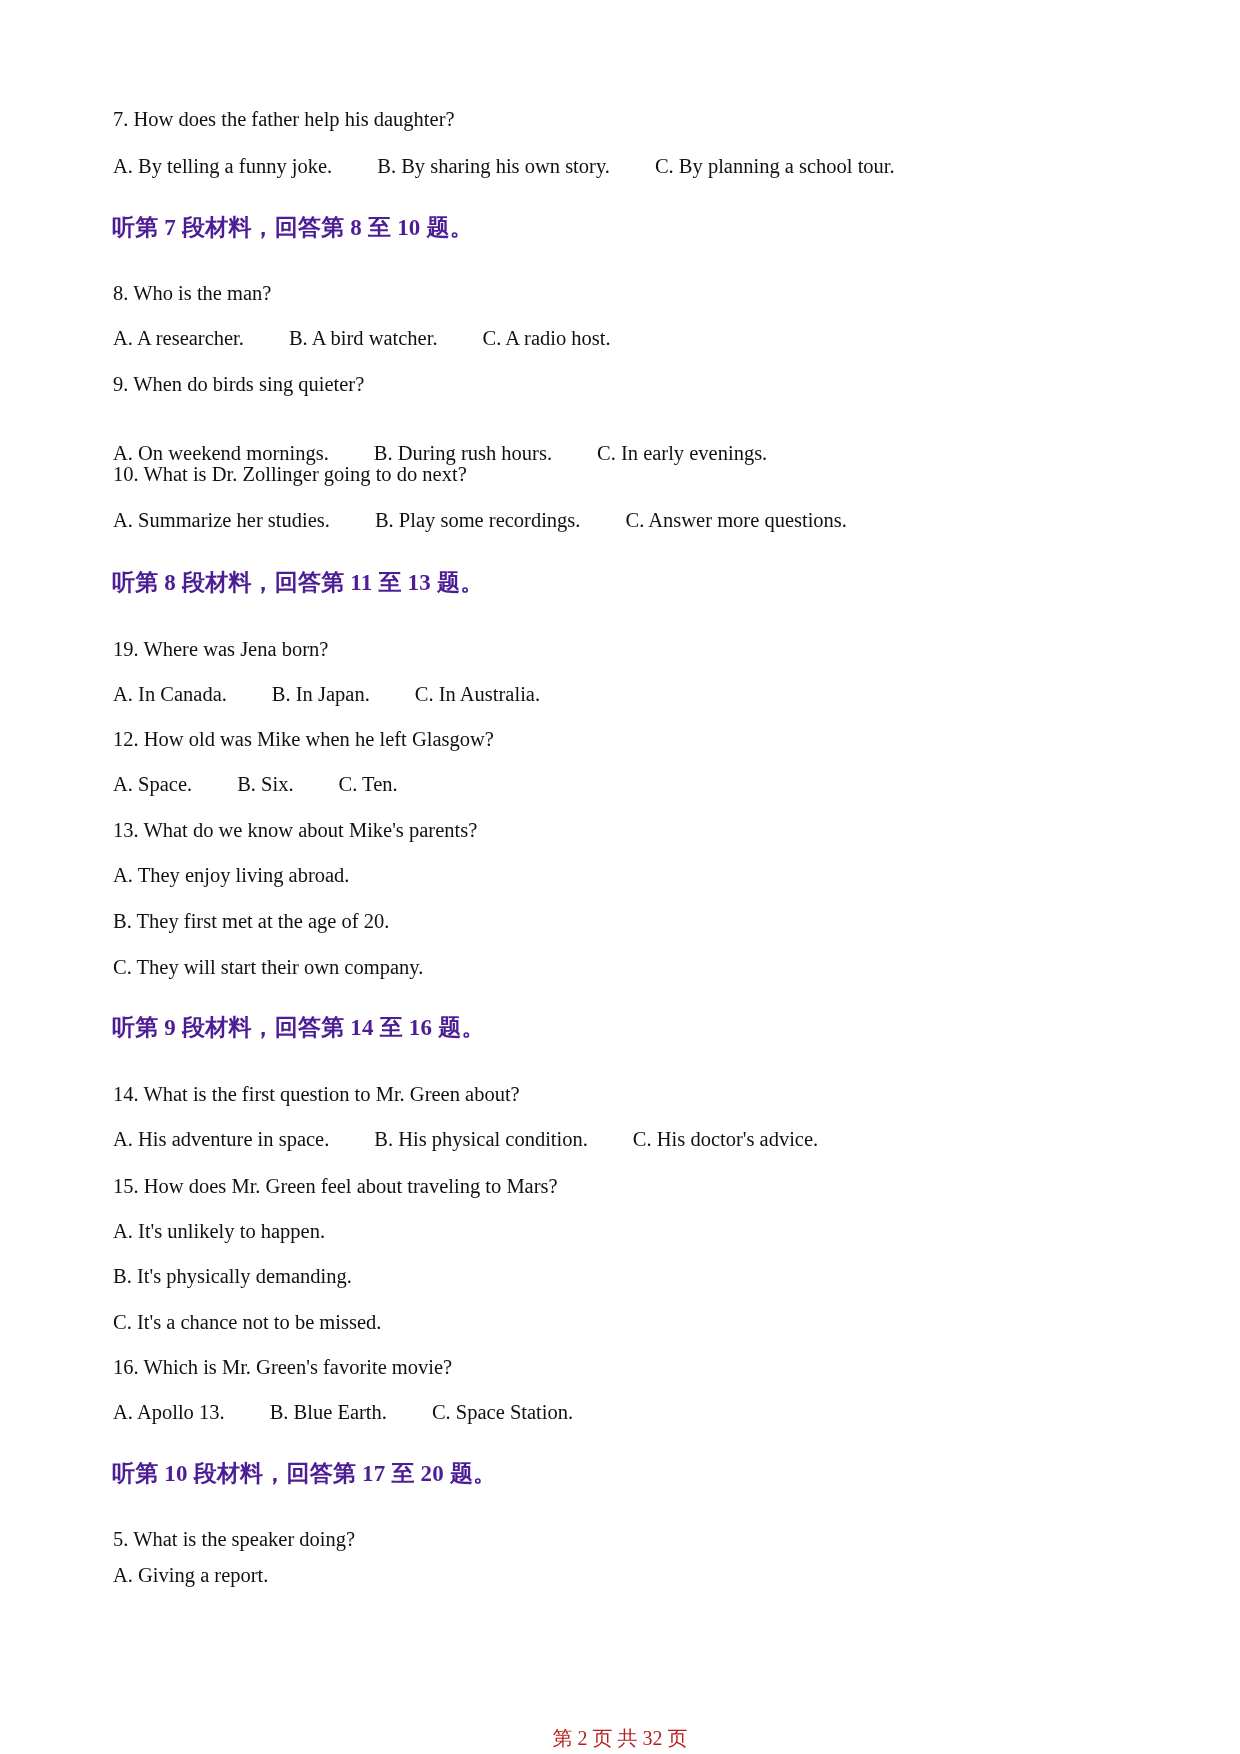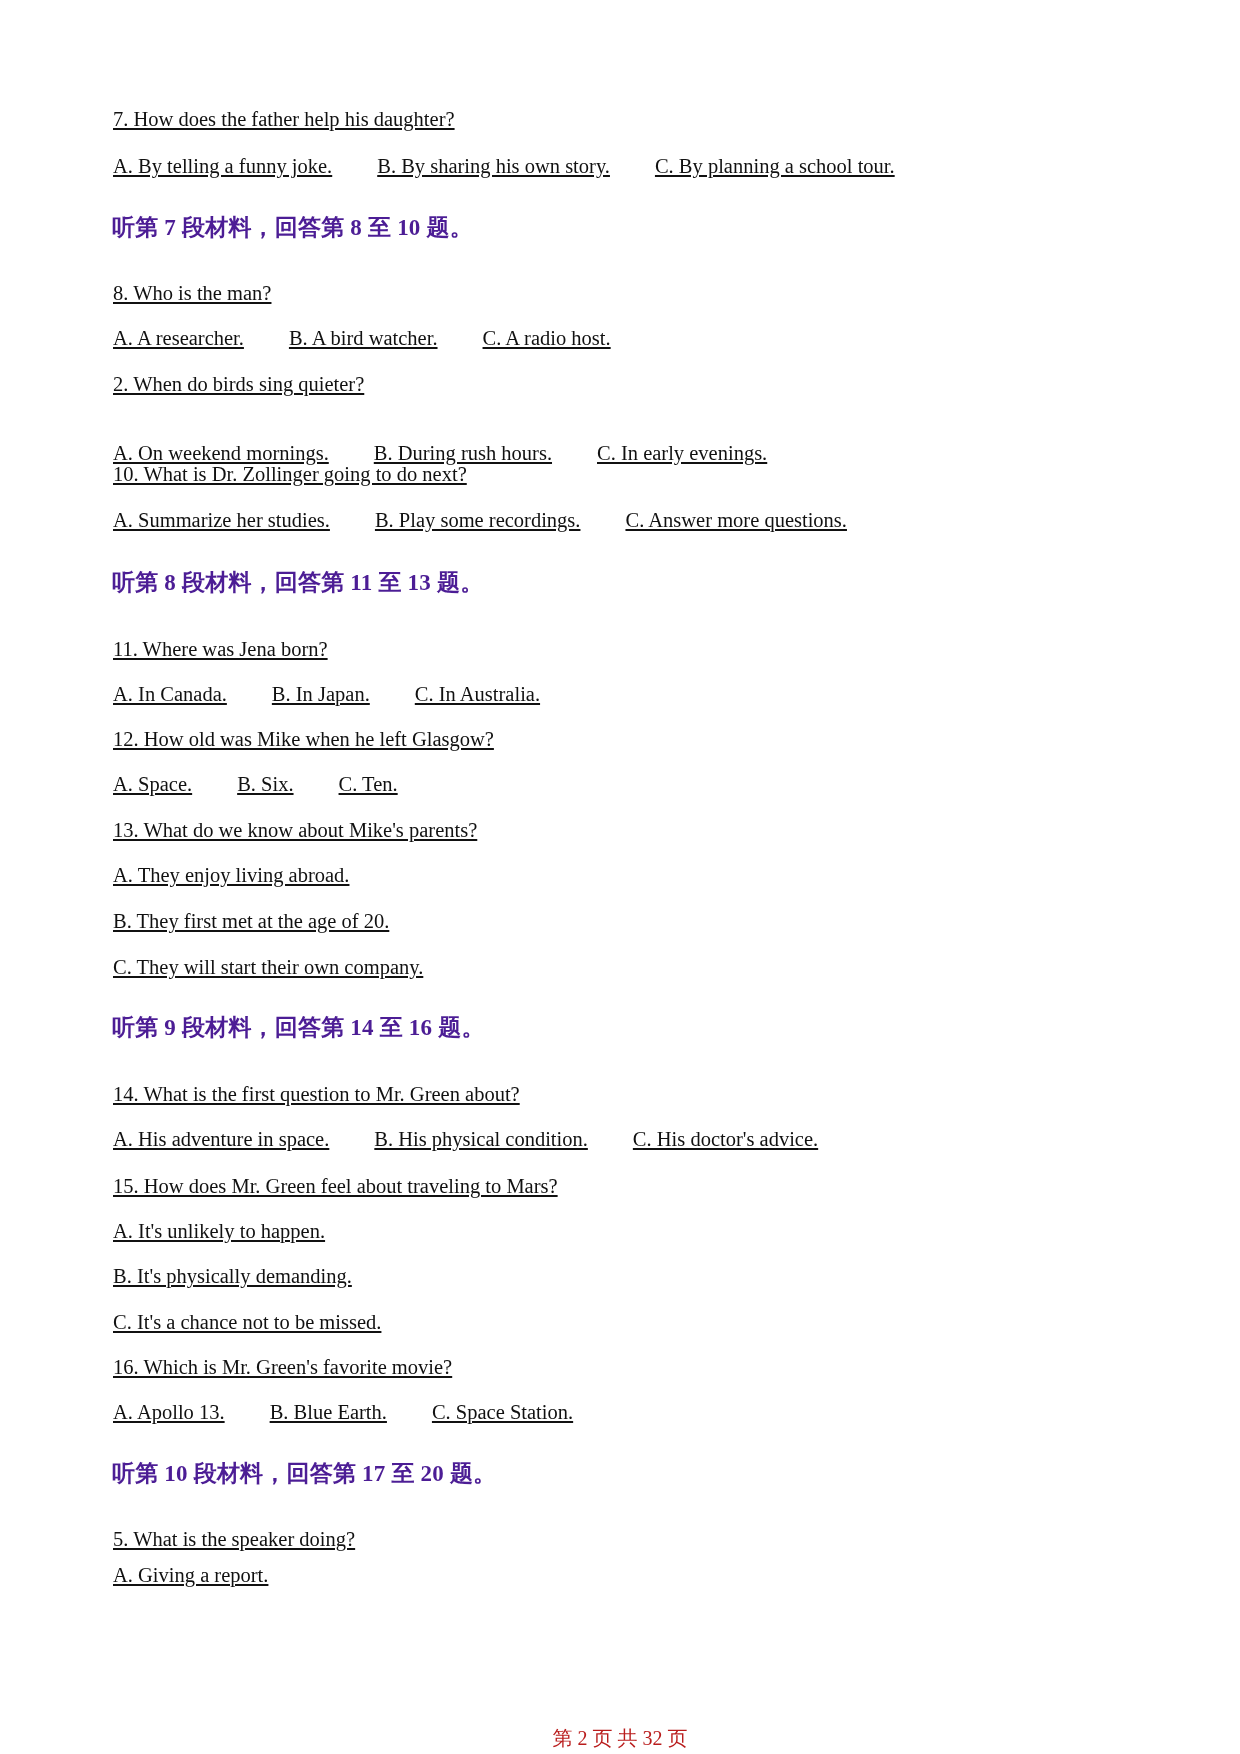--- a/index.html
+++ b/index.html
@@ -1,18 +1,18 @@
 <!DOCTYPE html>
 <html><head>
 <meta charset="utf-8">
 <style>
   html, body { margin: 0; padding: 0; background: #ffffff; }
   body { width: 1240px; height: 1754px; position: relative; overflow: hidden;
          font-family: "Liberation Serif", "DejaVu Serif", serif; color: #111111; }
-  .line { position: absolute; left: 113px; font-size: 20.5px; line-height: 26px; white-space: nowrap; text-decoration: underline; }
+  .line { position: absolute; left: 113px; font-size: 20.5px; line-height: 26px; white-space: nowrap; }
   .opts { display: flex; gap: 45px; }
   .heading { position: absolute; left: 112px; font-size: 23px; line-height: 30px; font-weight: bold;
              white-space: nowrap; color: #4c1d95; letter-spacing: 0.2px; }
   .footer { position: absolute; left: 0; width: 1240px; text-align: center; top: 1725px;
             font-size: 20px; line-height: 26px; color: #b91c1c; }
 </style>
 </head>
 <body>
 
 <div class="line" style="top:106px">7. How does the father help his daughter?</div>
@@ -24,37 +24,37 @@
 
 <div class="heading" style="top:213px">听第 7 段材料，回答第 8 至 10 题。</div>
 
 <div class="line" style="top:280px">8. Who is the man?</div>
 <div class="line opts" style="top:325px">
   <span>A. A researcher.</span>
   <span>B. A bird watcher.</span>
   <span>C. A radio host.</span>
 </div>
 
-<div class="line" style="top:371px">2. When do birds sing quieter?</div>
+<div class="line" style="top:371px">9. When do birds sing quieter?</div>
 <div class="line opts" style="top:440px">
   <span>A. On weekend mornings.</span>
   <span>B. During rush hours.</span>
   <span>C. In early evenings.</span>
 </div>
 
 <div class="line" style="top:461px">10. What is Dr. Zollinger going to do next?</div>
 <div class="line opts" style="top:507px">
   <span>A. Summarize her studies.</span>
   <span>B. Play some recordings.</span>
   <span>C. Answer more questions.</span>
 </div>
 
 <div class="heading" style="top:568px">听第 8 段材料，回答第 11 至 13 题。</div>
 
-<div class="line" style="top:636px">11. Where was Jena born?</div>
+<div class="line" style="top:636px">19. Where was Jena born?</div>
 <div class="line opts" style="top:681px">
   <span>A. In Canada.</span>
   <span>B. In Japan.</span>
   <span>C. In Australia.</span>
 </div>
 
 <div class="line" style="top:726px">12. How old was Mike when he left Glasgow?</div>
 <div class="line opts" style="top:771px">
   <span>A. Space.</span>
   <span>B. Six.</span>

